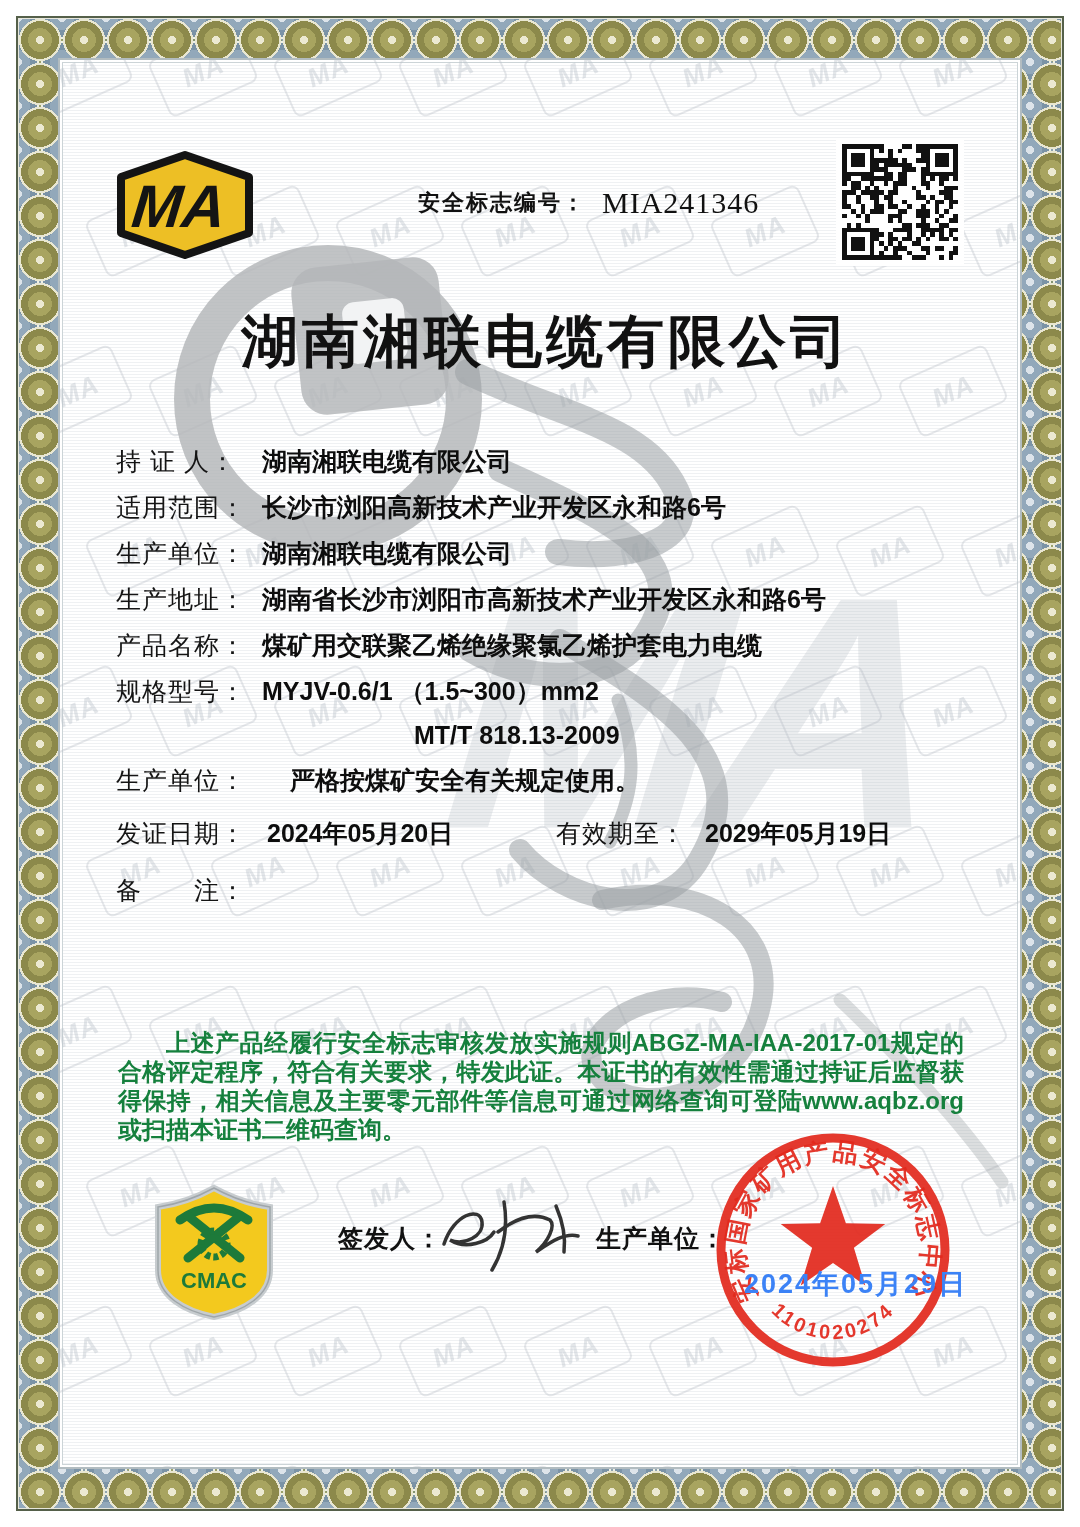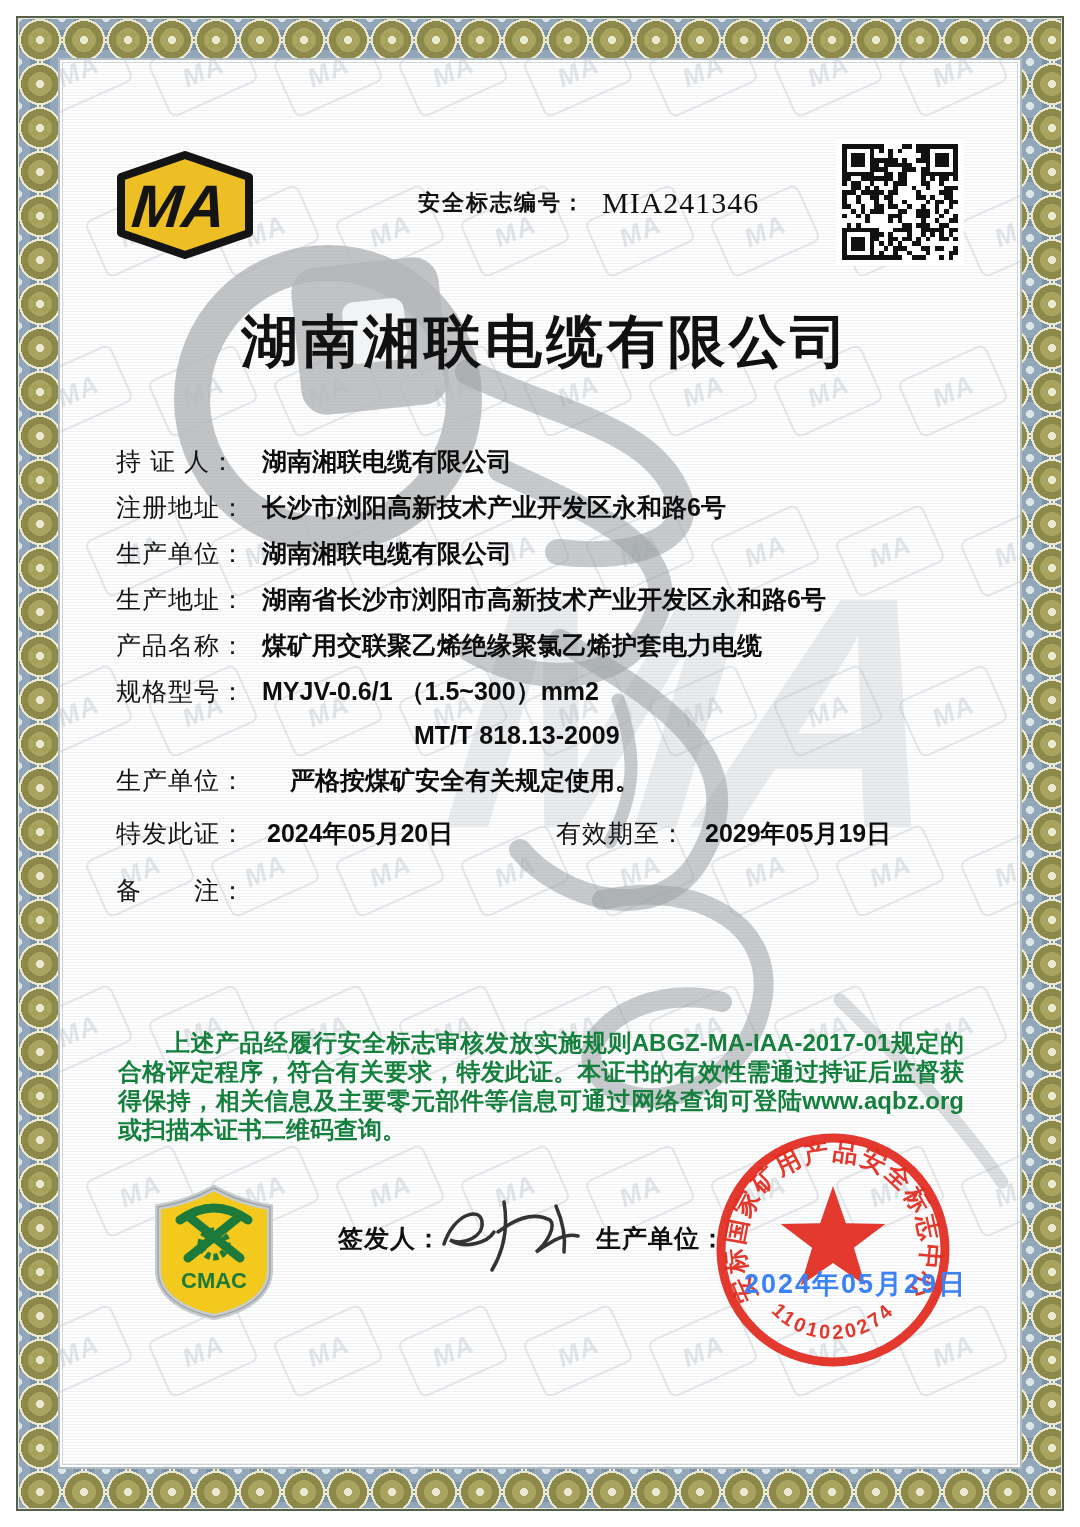--- a/index.html
+++ b/index.html
@@ -425,21 +425,21 @@
       <rect x="2" y="20" width="3" height="3" fill="#111"></rect>
     </svg>
 
   <div class="title">湖南湘联电缆有限公司</div>
 
   <div class="row" style="top:445px">
     <span class="lab">持 证 人：</span>
     <span class="val" style="left:146px">湖南湘联电缆有限公司</span>
   </div>
   <div class="row" style="top:491px">
-    <span class="lab">注册地址：</span>
+    <span class="lab">适用范围：</span>
     <span class="val" style="left:146px">长沙市浏阳高新技术产业开发区永和路6号</span>
   </div>
   <div class="row" style="top:537px">
     <span class="lab">生产单位：</span>
     <span class="val" style="left:146px">湖南湘联电缆有限公司</span>
   </div>
   <div class="row" style="top:583px">
     <span class="lab">生产地址：</span>
     <span class="val" style="left:146px">湖南省长沙市浏阳市高新技术产业开发区永和路6号</span>
   </div>
@@ -452,21 +452,21 @@
     <span class="val" style="left:146px">MYJV-0.6/1 （1.5~300）mm2</span>
   </div>
   <div class="row" style="top:721px">
     <span class="val" style="left:298px">MT/T 818.13-2009</span>
   </div>
   <div class="row" style="top:764px">
     <span class="lab">生产单位：</span>
     <span class="val" style="left:174px">严格按煤矿安全有关规定使用。</span>
   </div>
   <div class="row" style="top:817px">
-    <span class="lab">特发此证：</span>
+    <span class="lab">发证日期：</span>
     <span class="val" style="left:151px">2024年05月20日</span>
     <span class="lab2" style="left:440px">有效期至：</span>
     <span class="val" style="left:589px">2029年05月19日</span>
   </div>
   <div class="row" style="top:874px">
     <span class="lab">备　　注：</span>
     <span class="val" style="left:146px"></span>
   </div>
 
   <div class="statement">上述产品经履行安全标志审核发放实施规则ABGZ-MA-IAA-2017-01规定的合格评定程序，符合有关要求，特发此证。本证书的有效性需通过持证后监督获得保持，相关信息及主要零元部件等信息可通过网络查询可登陆www.aqbz.org或扫描本证书二维码查询。</div>

